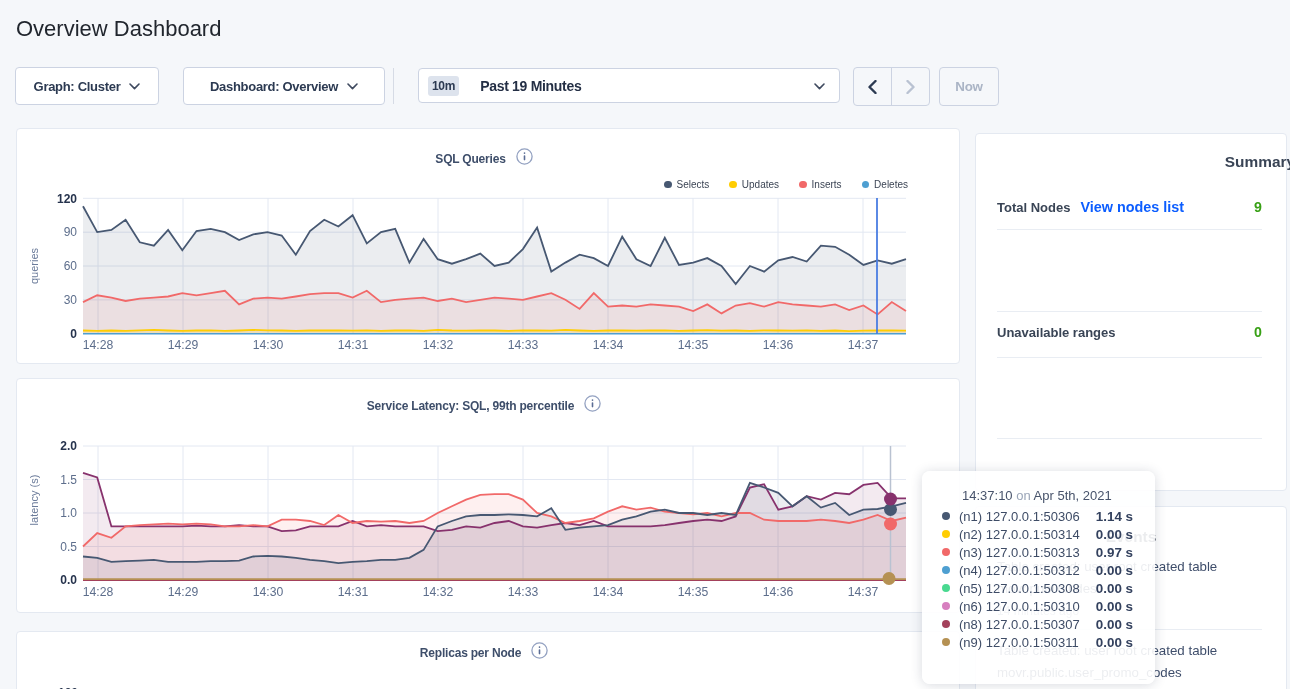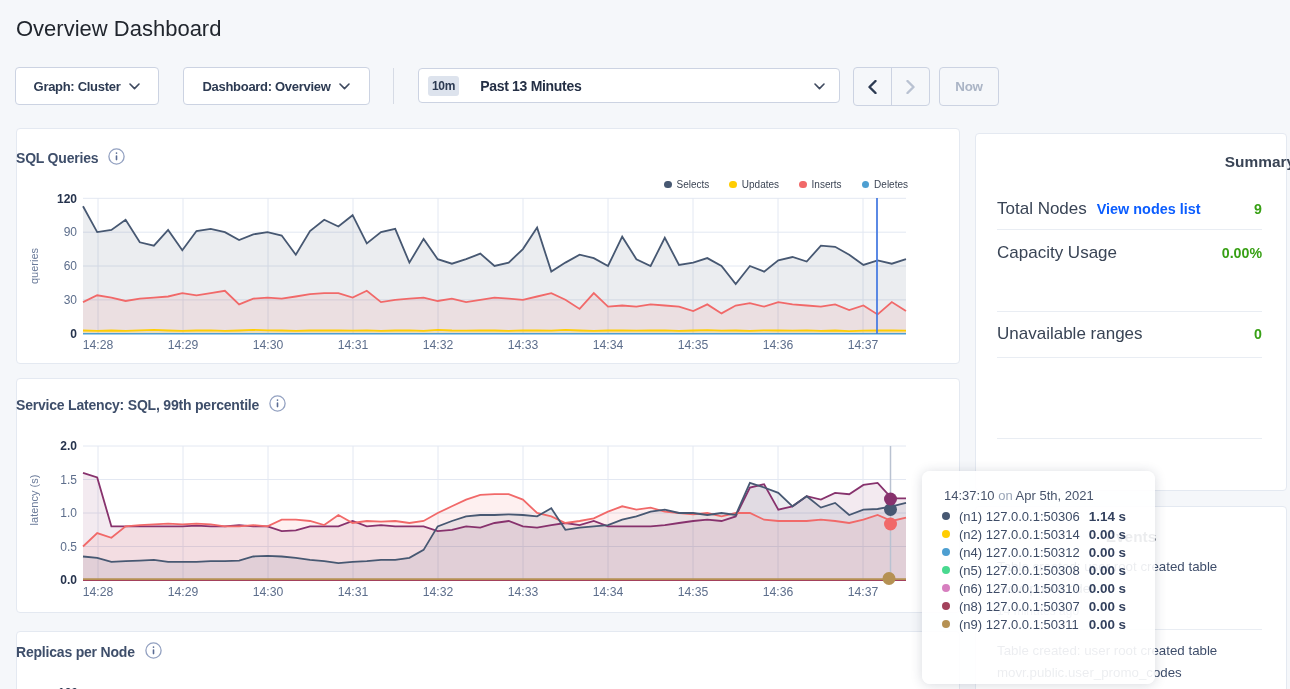--- a/index.html
+++ b/index.html
@@ -1,52 +1,52 @@
 <!DOCTYPE html>
 <html><head><meta charset="utf-8"><style>
 *{margin:0;padding:0;box-sizing:border-box}
 html,body{width:1290px;height:689px;overflow:hidden;background:#f5f7fa;font-family:"Liberation Sans",sans-serif}
 .abs{position:absolute}
 .h1{position:absolute;left:16px;top:16px;font-size:22px;color:#21262e}
 .btn{position:absolute;top:67px;height:38px;background:#fff;border:1px solid #ccd3e2;border-radius:4px;display:flex;align-items:center;justify-content:center;gap:9px;font-size:13px;letter-spacing:-0.3px;font-weight:bold;color:#2c3a52}
 .panel{position:absolute;left:16px;width:944px;background:#fff;border:1px solid #e4e9f1;border-radius:4px}
 .card{position:absolute;left:975px;width:312px;background:#fff;border:1px solid #e4e9f1;border-radius:4px}
-.ctitle{position:absolute;left:16px;width:936px;text-align:left;font-weight:bold;font-size:14px;letter-spacing:-0.2px;color:#3e4e6a;line-height:16px}
+.ctitle{position:absolute;left:16px;width:936px;text-align:center;font-weight:bold;font-size:12px;letter-spacing:-0.2px;color:#3e4e6a;line-height:16px}
 .nw{white-space:nowrap}
 .srow{position:absolute;left:21px;right:24px;display:flex;align-items:baseline;height:20px}
-.srow .lab{font-weight:normal;font-size:17px;color:#394455}
+.srow .lab{font-weight:bold;font-size:13px;color:#394455}
 .srow .val{margin-left:auto;font-weight:bold;font-size:14.2px;color:#38a015}
 .sdesc{position:absolute;left:21px;right:24px;font-size:12.5px;letter-spacing:-0.6px;color:#52627e;line-height:17.5px}
 .sdiv{position:absolute;left:21px;right:24px;border-top:1px solid #e9edf3}
 .leg{position:absolute;top:179px;right:382px;display:flex;align-items:center;font-size:10px;color:#3c4555}
 .leg .d{width:7.5px;height:7.5px;border-radius:50%;margin-right:5px}
 .leg .t{margin-right:20px}
 .leg .t:last-child{margin-right:0}
 .tip{position:absolute;left:922px;top:471px;width:233px;height:213px;background:rgba(255,255,255,0.9);border-radius:8px;box-shadow:0 1px 12px rgba(40,50,80,0.18);padding:17px 0 0 20px;z-index:5}
-.tip .hdr{font-size:13px;color:#47536b;margin-left:2px;white-space:nowrap}
+.tip .hdr{font-size:13px;color:#47536b;margin-left:20px;white-space:nowrap}
 .tip .hdr .on{color:#9aa5b8}
-.trow{display:flex;align-items:center;height:18px;font-size:13px;color:#3e4c66;padding-right:29px;white-space:nowrap}
+.trow{display:flex;align-items:center;height:18px;font-size:13px;color:#3e4c66;padding-right:22px;white-space:nowrap}
 .trow .d{width:8px;height:8px;border-radius:50%;margin-right:9px;flex:none}
 .trow .v{margin-left:auto;font-weight:bold;font-size:13.4px;color:#33415e}
 .ev1{position:absolute;left:21px;font-size:13.3px;color:#3f4e6b;line-height:22px}
 .evt{color:#8895ab;font-size:12px}
 </style></head>
 <body>
 <div class="h1">Overview Dashboard</div>
 
 <div class="btn" style="left:15px;width:144px">Graph: Cluster <svg width="11" height="7" viewBox="0 0 11 7">
       <polyline points="1,1 5.5,5.6 10,1" fill="none" stroke="#3f4a5f" stroke-width="1.6" stroke-linecap="round" stroke-linejoin="round"></polyline>
     </svg></div>
-<div class="btn" style="left:183px;width:187px">Dashboard: Overview <svg width="11" height="7" viewBox="0 0 11 7">
+<div class="btn" style="left:183px;width:202px">Dashboard: Overview <svg width="11" height="7" viewBox="0 0 11 7">
       <polyline points="1,1 5.5,5.6 10,1" fill="none" stroke="#3f4a5f" stroke-width="1.6" stroke-linecap="round" stroke-linejoin="round"></polyline>
     </svg></div>
 <div class="abs" style="left:393px;top:68px;width:1px;height:36px;background:#d6dbe5"></div>
 <div class="btn" style="left:418px;width:422px;height:35px;top:68px;justify-content:flex-start;padding:0 14px 0 9px">
   <span style="background:#dde3ed;border-radius:3px;font-size:12px;padding:3px 4px;color:#2c3a52">10m</span>
-  <span style="font-size:14px;color:#242f45;margin-left:12px">Past 13 Minutes</span>
+  <span style="font-size:14px;color:#242f45;margin-left:12px">Past 19 Minutes</span>
   <span style="margin-left:auto"><svg width="11" height="7" viewBox="0 0 11 7">
         <polyline points="1,1 5.5,5.6 10,1" fill="none" stroke="#3f4a5f" stroke-width="1.6" stroke-linecap="round" stroke-linejoin="round"></polyline>
       </svg></span>
 </div>
 <div class="abs" style="left:853px;top:67px;width:77px;height:39px;border:1px solid #ccd3e2;border-radius:4px;display:flex">
   <div style="flex:1;display:flex;align-items:center;justify-content:center;border-right:1px solid #ccd3e2">
     <svg width="9" height="14" viewBox="0 0 9 14">
         <polyline points="7.5,1 1.5,7 7.5,13" fill="none" stroke="#2c3a52" stroke-width="2.4" stroke-linecap="round" stroke-linejoin="round"></polyline>
       </svg>
   </div>
@@ -180,24 +180,20 @@
 <div class="abs" style="left:57px;top:686px;width:21px;text-align:right;font-size:12px;font-weight:bold;color:#26334d">120</div>
 
 <div class="card" style="top:133px;height:358px">
   <div style="position:absolute;top:20px;left:9px;width:100%;text-align:right;font-weight:bold;font-size:15.4px;color:#394455;line-height:16px">Summary</div>
   <div class="srow" style="top:65px">
     <span class="lab">Total Nodes</span>
     <span style="font-weight:bold;font-size:14.4px;color:#0b5dff;margin-left:10px">View nodes list</span>
     <span class="val">9</span>
   </div>
   <div class="sdiv" style="top:94.5px"></div>
-  <div class="srow" style="top:109px">
-      <span class="lab">Capacity Usage</span>
-      <span class="val">0.00%</span>
-    </div>
   <div class="sdiv" style="top:177px"></div>
   <div class="srow" style="top:190px">
       <span class="lab">Unavailable ranges</span>
       <span class="val">0</span>
     </div>
   <div class="sdiv" style="top:222.6px"></div>
   <div class="sdiv" style="top:304px"></div>
 </div>
 
 <div class="card" style="top:506px;height:300px;overflow:hidden">
@@ -214,20 +210,25 @@
         <span class="d" style="background:#475872"></span>
         <span>(n1) 127.0.0.1:50306</span>
         <span class="v">1.14 s</span>
       </div>
       <div class="trow">
         <span class="d" style="background:#FFCD02"></span>
         <span>(n2) 127.0.0.1:50314</span>
         <span class="v">0.00 s</span>
       </div>
       <div class="trow">
+        <span class="d" style="background:#F16969"></span>
+        <span>(n3) 127.0.0.1:50313</span>
+        <span class="v">0.97 s</span>
+      </div>
+      <div class="trow">
         <span class="d" style="background:#4E9FD1"></span>
         <span>(n4) 127.0.0.1:50312</span>
         <span class="v">0.00 s</span>
       </div>
       <div class="trow">
         <span class="d" style="background:#49D990"></span>
         <span>(n5) 127.0.0.1:50308</span>
         <span class="v">0.00 s</span>
       </div>
       <div class="trow">

